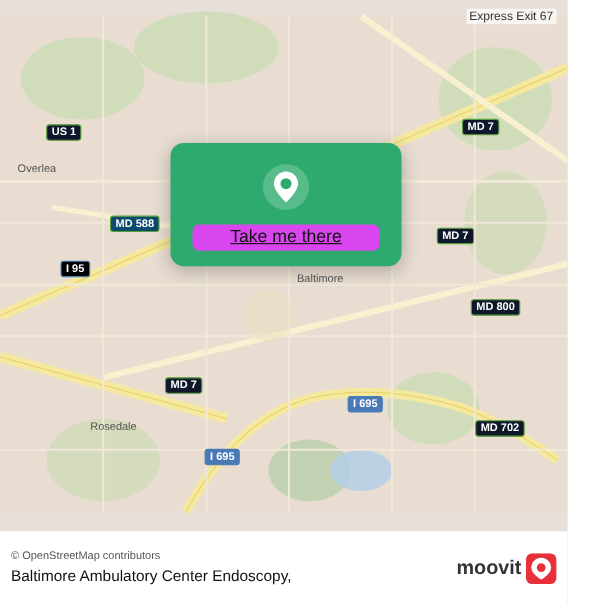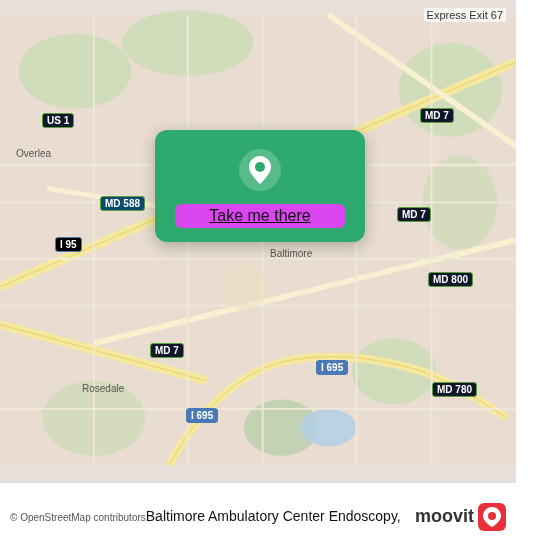--- a/index.html
+++ b/index.html
@@ -41,23 +41,22 @@
       padding: 6px 10px 6px 10px;
       border-top: 1px solid #ddd;
       display: flex;
       align-items: center;
       justify-content: space-between;
       height: 68px;
     }
 
     .bottom-bar-left {
       display: flex;
-      flex-direction: row;
+      flex-direction: column;
       flex: 1;
-      align-items: flex-end;
     }
 
     .osm-credit {
       font-size: 10px;
       color: #555;
       margin-bottom: 3px;
     }
 
     .location-title {
       font-size: 14px;
@@ -213,21 +212,21 @@
   </div>
 
   <div class="road-label road-label-green" style="top:113px;left:42px">US 1</div>
   <div class="road-label" style="top:196px;left:100px;background:#0c4a6e;color:white;border-color:#5a9e3c">MD 588</div>
   <div class="road-label road-label-green" style="top:108px;left:420px">MD 7</div>
   <div class="road-label" style="top:237px;left:55px;background:#000000;color:white;border-color:#4a7ab5">I 95</div>
   <div class="road-label road-label-green" style="top:343px;left:150px">MD 7</div>
   <div class="road-label" style="top:360px;left:316px;background:#4a7ab5;color:white;border-color:#4a7ab5">I 695</div>
   <div class="road-label road-label-green" style="top:272px;left:428px">MD 800</div>
   <div class="road-label" style="top:408px;left:186px;background:#4a7ab5;color:white;border-color:#4a7ab5">I 695</div>
-  <div class="road-label road-label-green" style="top:382px;left:432px">MD 780</div>
+  <div class="road-label road-label-green" style="top:382px;left:432px">MD 702</div>
   <div class="road-label road-label-green" style="top:207px;left:397px">MD 7</div>
 
   <div class="place-name" style="top:148px;left:16px">Overlea</div>
   <div class="place-name" style="top:383px;left:82px">Rosedale</div>
   <div class="place-name" style="top:248px;left:270px">Baltimore</div>
 
   <div class="card-overlay">
 
     <svg class="pin-icon" viewBox="0 0 44 44" xmlns="http://www.w3.org/2000/svg">
       <circle cx="22" cy="22" r="21" fill="rgba(255,255,255,0.2)"></circle>

